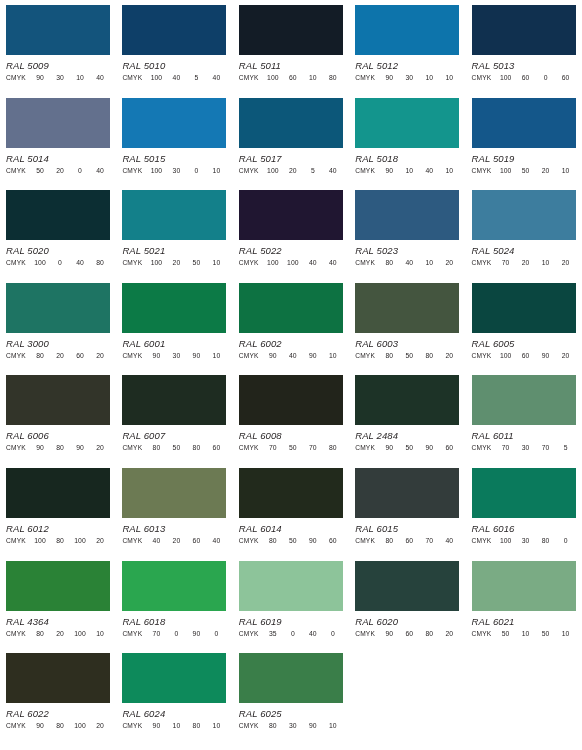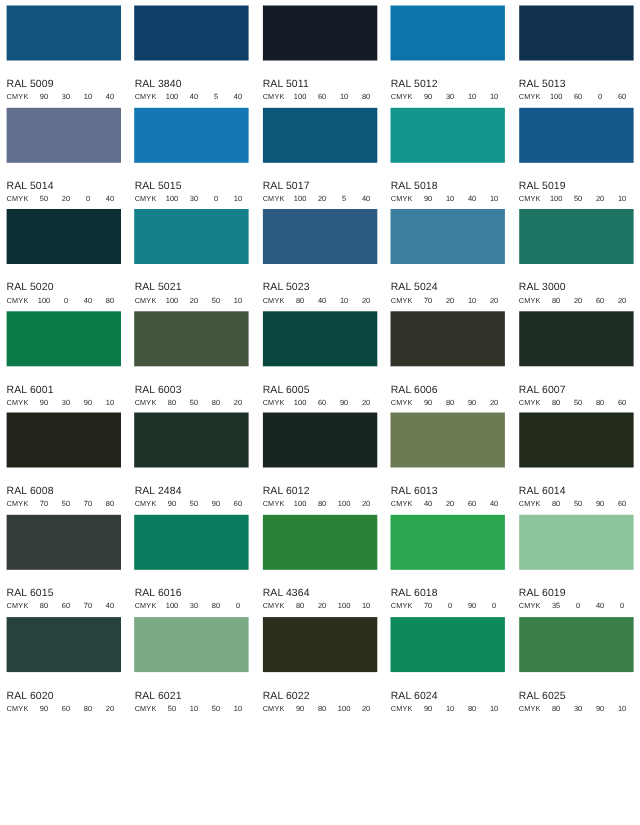--- a/index.html
+++ b/index.html
@@ -27,23 +27,24 @@
   }
   .chip {
     width: 104px;
     height: 50px;
     display: block;
   }
   .chip-name {
     font-size: 9.5px;
     color: #231f20;
     letter-spacing: 0.1px;
-    margin-top: 16px;
+    margin-top: 5px;
     line-height: 11px;
     white-space: nowrap;
+    font-style: italic;
   }
   .cmyk-row {
     display: flex;
     align-items: baseline;
     margin-top: 2px;
     line-height: 10px;
     white-space: nowrap;
   }
   .cmyk-label {
     font-size: 6.6px;
@@ -70,21 +71,21 @@
       <div class="cmyk-row">
         <span class="cmyk-label">CMYK</span>
         <span class="cmyk-val">90</span>
         <span class="cmyk-val">30</span>
         <span class="cmyk-val">10</span>
         <span class="cmyk-val">40</span>
       </div>
     </div>
     <div class="swatch-cell">
       <div class="chip" style="background: rgb(14, 63, 104);"></div>
-      <div class="chip-name">RAL 3840</div>
+      <div class="chip-name">RAL 5010</div>
       <div class="cmyk-row">
         <span class="cmyk-label">CMYK</span>
         <span class="cmyk-val">100</span>
         <span class="cmyk-val">40</span>
         <span class="cmyk-val">5</span>
         <span class="cmyk-val">40</span>
       </div>
     </div>
     <div class="swatch-cell">
       <div class="chip" style="background: rgb(19, 28, 38);"></div>
@@ -190,20 +191,31 @@
       <div class="chip-name">RAL 5021</div>
       <div class="cmyk-row">
         <span class="cmyk-label">CMYK</span>
         <span class="cmyk-val">100</span>
         <span class="cmyk-val">20</span>
         <span class="cmyk-val">50</span>
         <span class="cmyk-val">10</span>
       </div>
     </div>
     <div class="swatch-cell">
+      <div class="chip" style="background: rgb(32, 22, 49);"></div>
+      <div class="chip-name">RAL 5022</div>
+      <div class="cmyk-row">
+        <span class="cmyk-label">CMYK</span>
+        <span class="cmyk-val">100</span>
+        <span class="cmyk-val">100</span>
+        <span class="cmyk-val">40</span>
+        <span class="cmyk-val">40</span>
+      </div>
+    </div>
+    <div class="swatch-cell">
       <div class="chip" style="background: rgb(45, 90, 128);"></div>
       <div class="chip-name">RAL 5023</div>
       <div class="cmyk-row">
         <span class="cmyk-label">CMYK</span>
         <span class="cmyk-val">80</span>
         <span class="cmyk-val">40</span>
         <span class="cmyk-val">10</span>
         <span class="cmyk-val">20</span>
       </div>
     </div>
@@ -234,20 +246,31 @@
       <div class="chip-name">RAL 6001</div>
       <div class="cmyk-row">
         <span class="cmyk-label">CMYK</span>
         <span class="cmyk-val">90</span>
         <span class="cmyk-val">30</span>
         <span class="cmyk-val">90</span>
         <span class="cmyk-val">10</span>
       </div>
     </div>
     <div class="swatch-cell">
+      <div class="chip" style="background: rgb(13, 114, 66);"></div>
+      <div class="chip-name">RAL 6002</div>
+      <div class="cmyk-row">
+        <span class="cmyk-label">CMYK</span>
+        <span class="cmyk-val">90</span>
+        <span class="cmyk-val">40</span>
+        <span class="cmyk-val">90</span>
+        <span class="cmyk-val">10</span>
+      </div>
+    </div>
+    <div class="swatch-cell">
       <div class="chip" style="background: rgb(68, 85, 63);"></div>
       <div class="chip-name">RAL 6003</div>
       <div class="cmyk-row">
         <span class="cmyk-label">CMYK</span>
         <span class="cmyk-val">80</span>
         <span class="cmyk-val">50</span>
         <span class="cmyk-val">80</span>
         <span class="cmyk-val">20</span>
       </div>
     </div>
@@ -297,20 +320,31 @@
     </div>
     <div class="swatch-cell">
       <div class="chip" style="background: rgb(29, 51, 39);"></div>
       <div class="chip-name">RAL 2484</div>
       <div class="cmyk-row">
         <span class="cmyk-label">CMYK</span>
         <span class="cmyk-val">90</span>
         <span class="cmyk-val">50</span>
         <span class="cmyk-val">90</span>
         <span class="cmyk-val">60</span>
+      </div>
+    </div>
+    <div class="swatch-cell">
+      <div class="chip" style="background: rgb(95, 143, 111);"></div>
+      <div class="chip-name">RAL 6011</div>
+      <div class="cmyk-row">
+        <span class="cmyk-label">CMYK</span>
+        <span class="cmyk-val">70</span>
+        <span class="cmyk-val">30</span>
+        <span class="cmyk-val">70</span>
+        <span class="cmyk-val">5</span>
       </div>
     </div>
     <div class="swatch-cell">
       <div class="chip" style="background: rgb(23, 39, 31);"></div>
       <div class="chip-name">RAL 6012</div>
       <div class="cmyk-row">
         <span class="cmyk-label">CMYK</span>
         <span class="cmyk-val">100</span>
         <span class="cmyk-val">80</span>
         <span class="cmyk-val">100</span>

